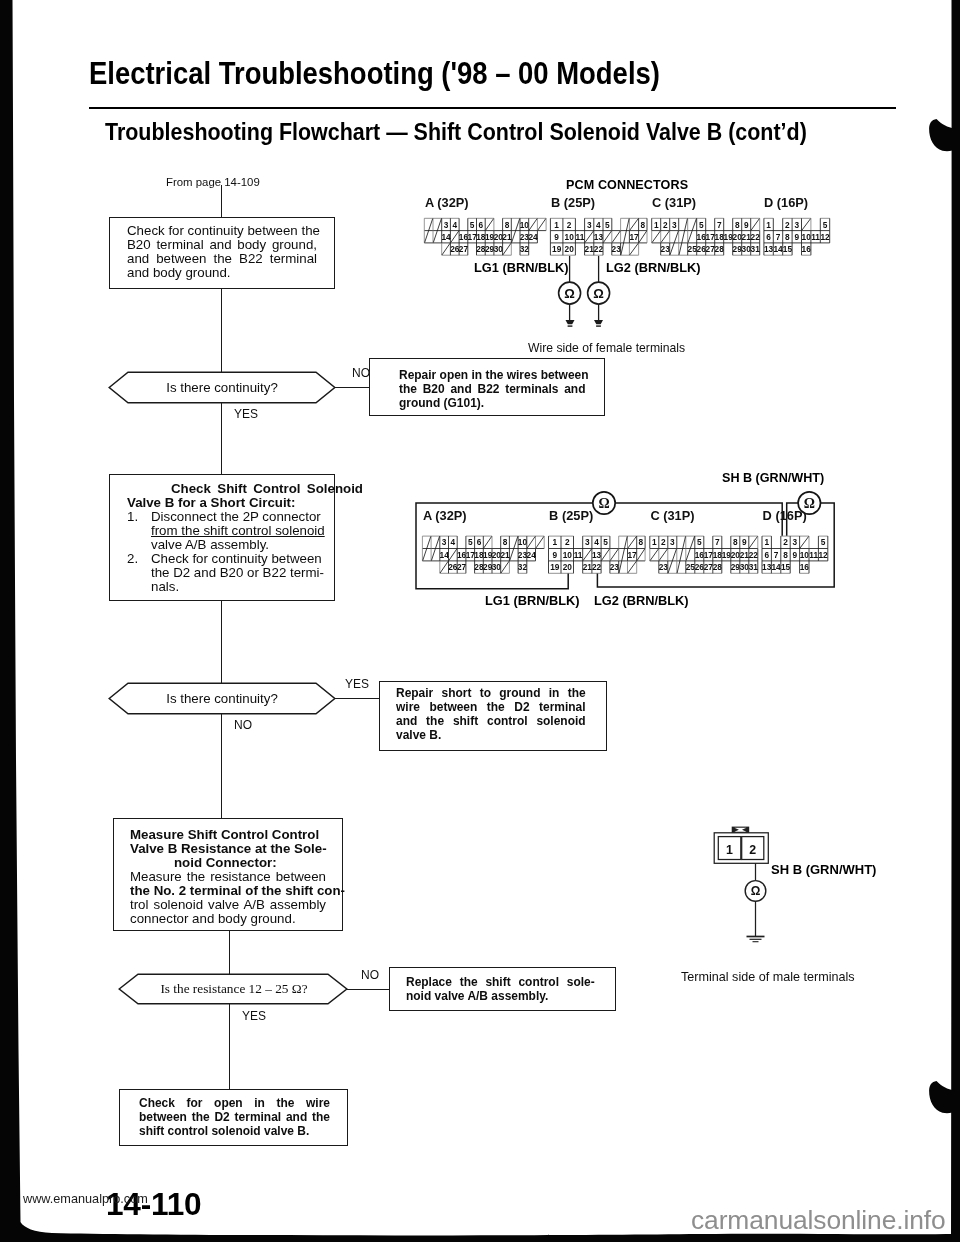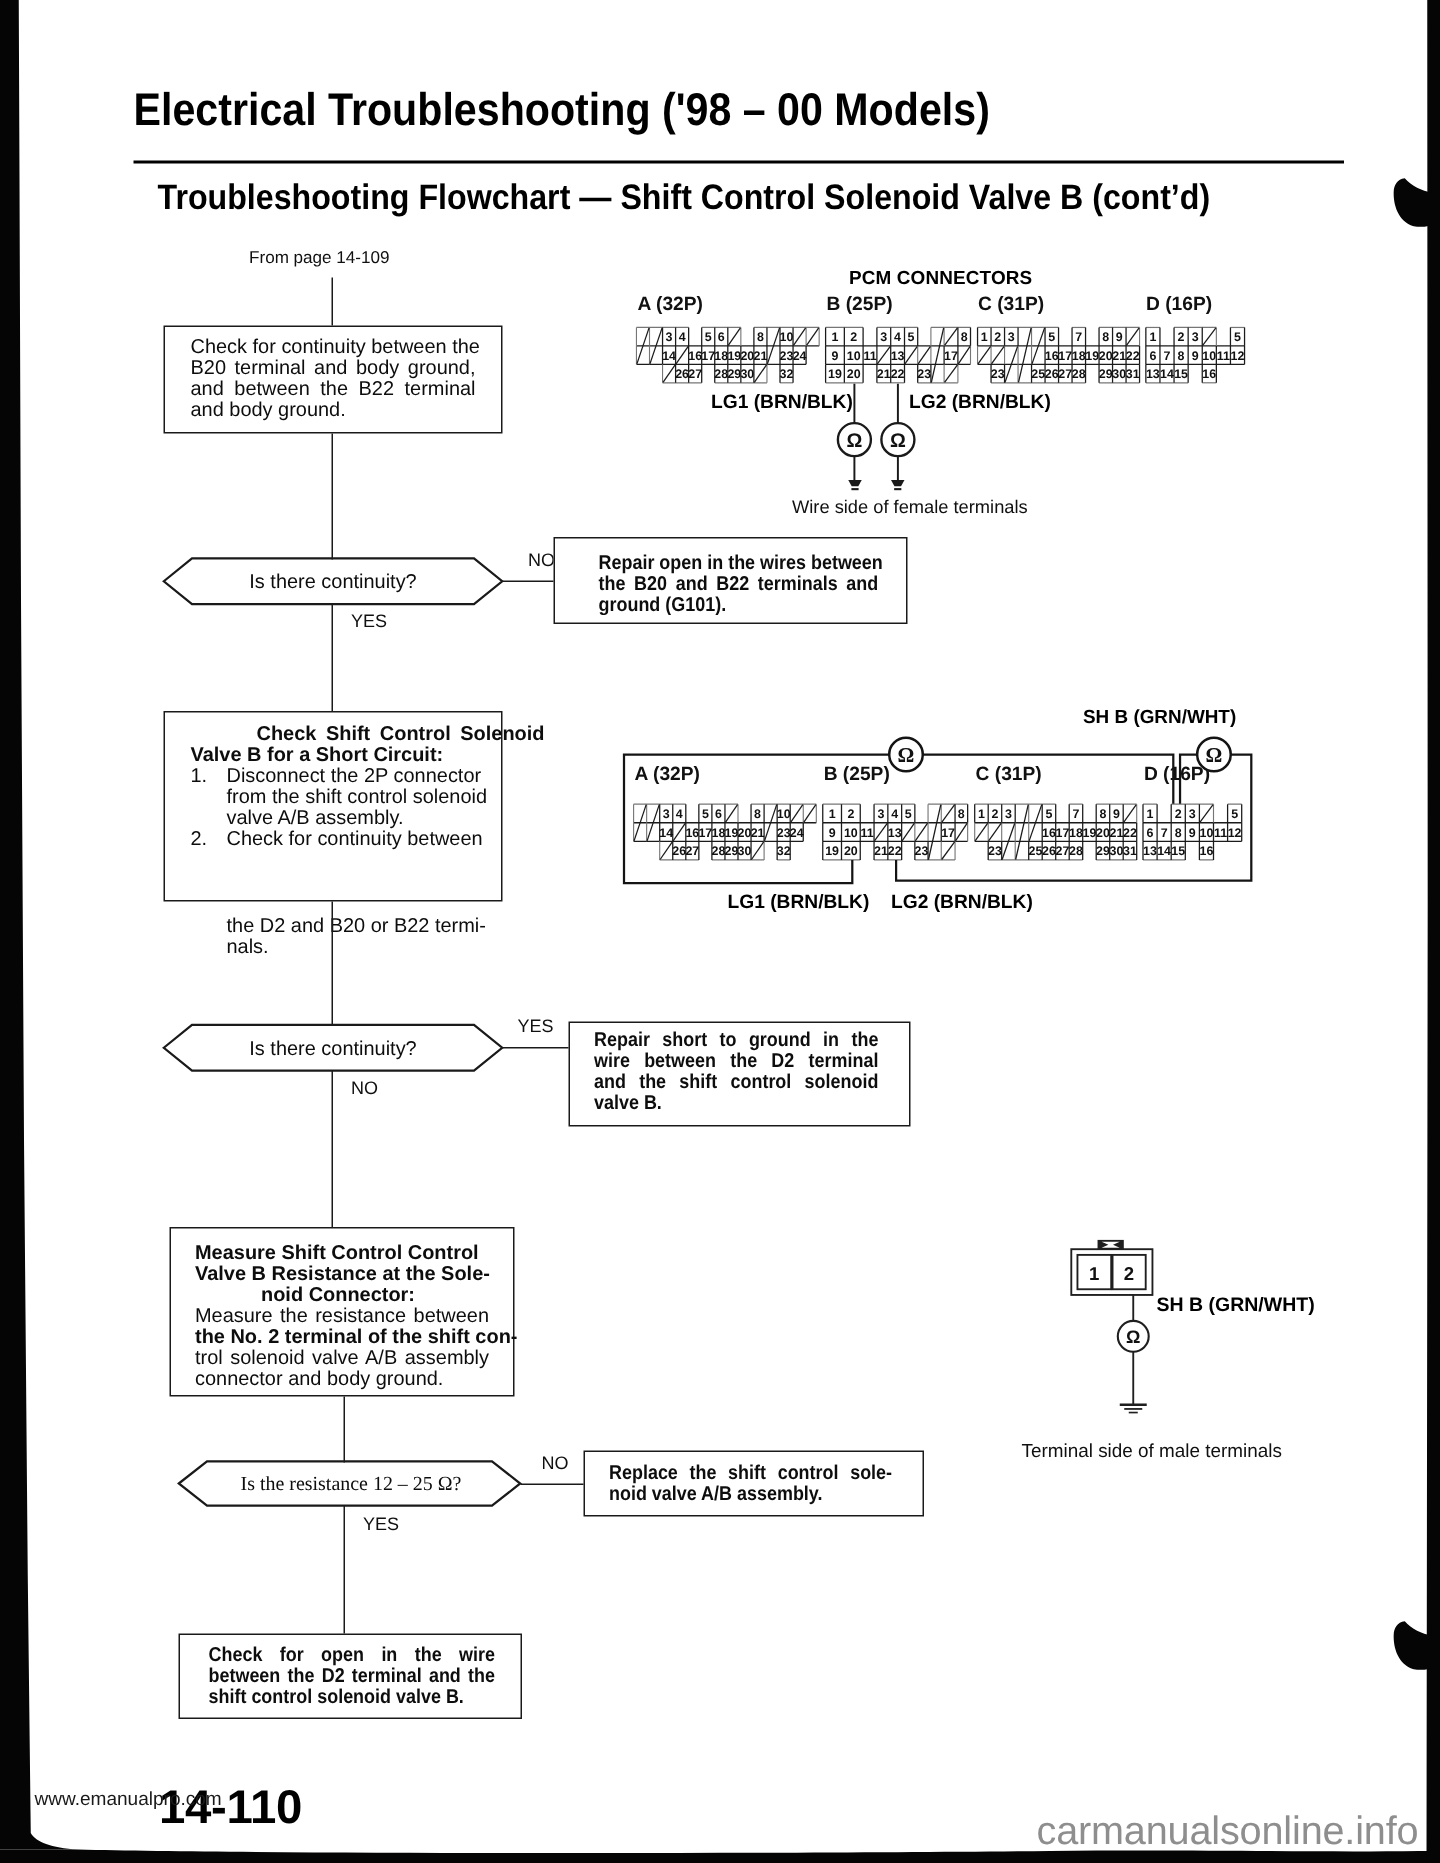--- a/index.html
+++ b/index.html
@@ -17,21 +17,21 @@
 
   
   .fbox{box-sizing:border-box;border:1.4px solid #1a1a1a;background:#fff;}
   .ftext{position:absolute;color:#0d0d0d;font-size:13.3px;line-height:14.05px;}
   .just{text-align:justify;}
   .bold{font-weight:bold;}
   .vline{background:#1a1a1a;width:1.5px;position:absolute;}
   .hline{background:#1a1a1a;height:1.3px;position:absolute;}
   .branch{position:absolute;font-size:12px;color:#101010;}
 
-  .lblsm{position:absolute;font-size:11.4px;color:#101010;white-space:nowrap;}
+  .lblsm{position:absolute;font-size:11.4px;color:#101010;white-space:nowrap;margin-top:10px;}
   .lblb{position:absolute;font-size:11.4px;font-weight:bold;color:#000;white-space:nowrap;}
 </style>
 </head>
 <body>
 
 <div id="page">
   <svg class="abs" style="left:0;top:0;" width="960" height="1242" viewBox="0 0 960 1242">
 
     <path d="M 0 0 L 12.5 0 L 13 120 L 14 400 L 16 760 L 18.5 1050 L 20.5 1222
              C 24 1228 34 1232 52 1233 L 0 1233 Z" fill="#050505"></path>
@@ -86,31 +86,31 @@
 
   <div class="abs fbox" style="left:109px;top:474px;width:226px;height:127px;"></div>
   <div class="abs ftext" style="left:127px;top:482px;width:192px;" id="b2txt">
       <div class="bold" style="white-space: nowrap; word-spacing: 2.68229px; margin-left: 44px;">Check Shift Control Solenoid</div>
       <div class="bold" style="white-space: nowrap;">Valve B for a Short Circuit:</div>
       <div style="position: relative; padding-left: 24px;">
         <span style="position: absolute; left: 0px;">1.</span>
         <div style="white-space: nowrap;">Disconnect the 2P connector</div>
       </div>
       <div style="position: relative; padding-left: 24px;">
-        <div style="white-space: nowrap;">from the shift control solenoid</div>
+        <div style="white-space: nowrap; text-decoration: underline;">from the shift control solenoid</div>
       </div>
       <div style="position: relative; padding-left: 24px;">
         <div style="white-space: nowrap;">valve A/B assembly.</div>
       </div>
       <div style="position: relative; padding-left: 24px;">
         <span style="position: absolute; left: 0px;">2.</span>
         <div style="white-space: nowrap;">Check for continuity between</div>
       </div>
       <div style="position: relative; padding-left: 24px;">
-        <div style="white-space: nowrap; margin-top: 44px;">the D2 and B20 or B22 termi-</div>
+        <div style="white-space: nowrap;">the D2 and B20 or B22 termi-</div>
       </div>
       <div style="position: relative; padding-left: 24px;">
         <div style="white-space: nowrap;">nals.</div>
       </div>
     </div>
 
   <div class="abs vline" style="left:220.5px;top:601px;height:83px;"></div>
 
   <svg class="abs" style="left:108px;top:682px;" width="230" height="33" viewBox="0 0 230 33">
     <path d="M 1.2 16.5 L 20 1.2 L 208 1.2 L 226.8 16.5 L 208 31.8 L 20 31.8 Z" fill="none" stroke="#1a1a1a" stroke-width="1.5"></path>

